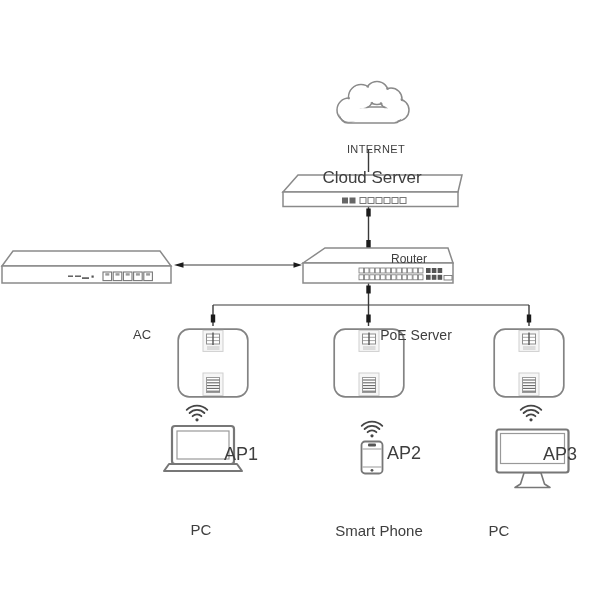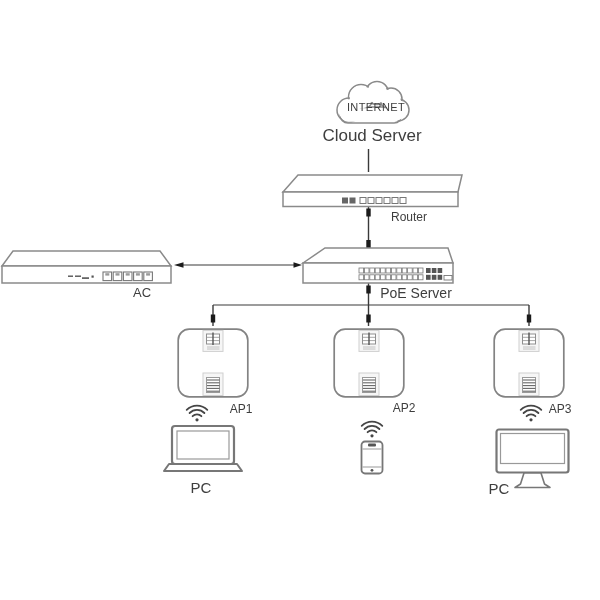--- a/index.html
+++ b/index.html
@@ -1,26 +1,26 @@
 <!DOCTYPE html>
 <html><head>
 <meta charset="utf-8">
 <style>
   html,body{margin:0;padding:0;background:#fff;}
   #canvas{position:relative;width:600px;height:600px;background:#ffffff;overflow:hidden;
           font-family:"Liberation Sans",sans-serif;}
   #diagram-svg{position:absolute;left:0;top:0;width:600px;height:600px;}
   .label{position:absolute;color:#3e3e3e;text-align:center;white-space:nowrap;
-         font-family:"Liberation Sans",sans-serif;z-index:2;line-height:1;}
+         font-family:"Liberation Sans",sans-serif;z-index:2;line-height:1;margin-top:42px;}
   .lbl-internet{left:336px;top:102px;width:80px;font-size:11px;letter-spacing:.4px;}
   .lbl-cloudserver{left:322px;top:127px;width:100px;font-size:17px;}
   .lbl-router{left:378px;top:211px;width:62px;font-size:12px;}
   .lbl-switch{left:373px;top:286px;width:86px;font-size:14px;}
   .lbl-ac{left:117px;top:286px;width:50px;font-size:13px;}
-  .lbl-ap{width:50px;font-size:12px;}
+  .lbl-ap{width:50px;font-size:18px;}
   .lbl-ap1{left:216px;top:403px;}
   .lbl-ap2{left:379px;top:402px;}
   .lbl-ap3{left:535px;top:403px;text-align:center;}
   .lbl-client{width:110px;font-size:15px;}
   .lbl-pc1{left:146px;top:480px;}
   .lbl-phone{left:324px;top:481px;}
   .lbl-pc2{left:444px;top:481px;}
 </style>
 </head>
 <body>
@@ -204,14 +204,15 @@
 
   <div class="label lbl-internet">INTERNET</div>
   <div class="label lbl-cloudserver">Cloud Server</div>
   <div class="label lbl-router">Router</div>
   <div class="label lbl-switch">PoE Server</div>
   <div class="label lbl-ac">AC</div>
   <div class="label lbl-ap lbl-ap1">AP1</div>
   <div class="label lbl-ap lbl-ap2">AP2</div>
   <div class="label lbl-ap lbl-ap3">AP3</div>
   <div class="label lbl-client lbl-pc1">PC</div>
+  <div class="label lbl-client lbl-phone">Smart Phone</div>
   <div class="label lbl-client lbl-pc2">PC</div>
 </div>
 
 </body></html>

